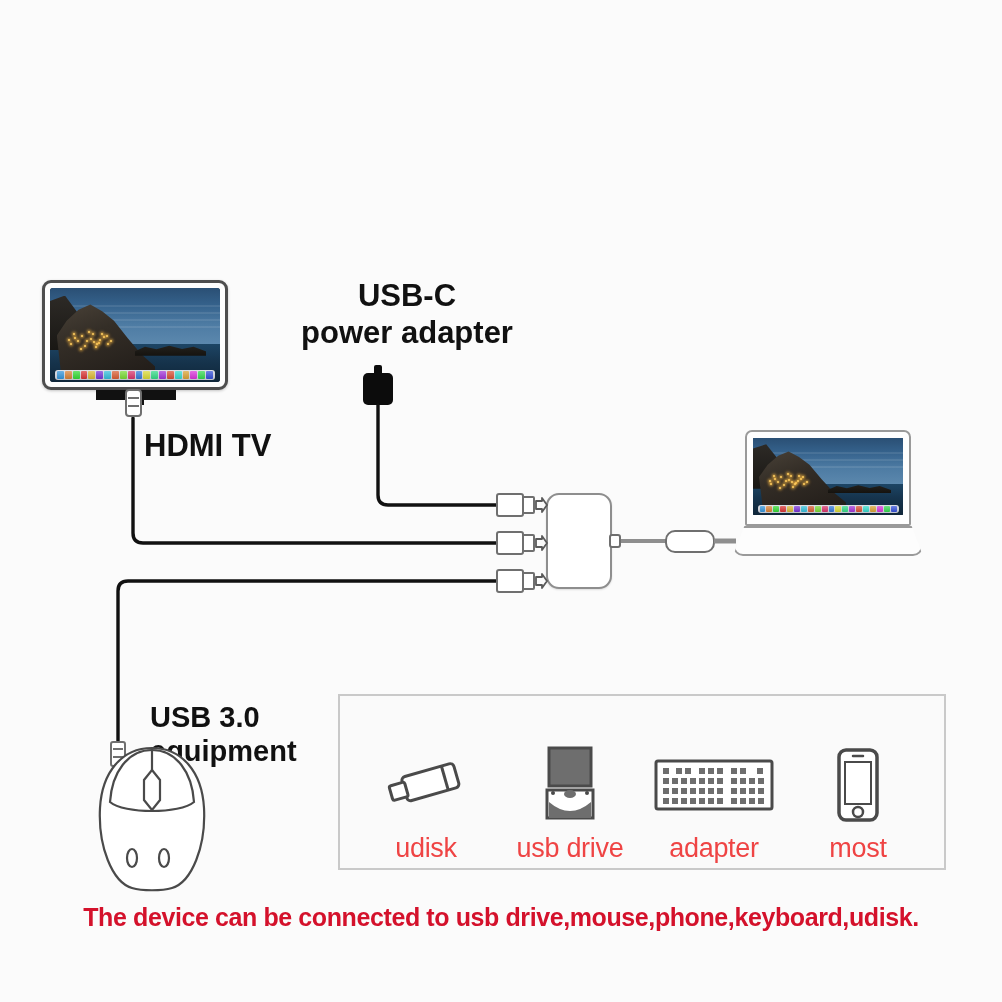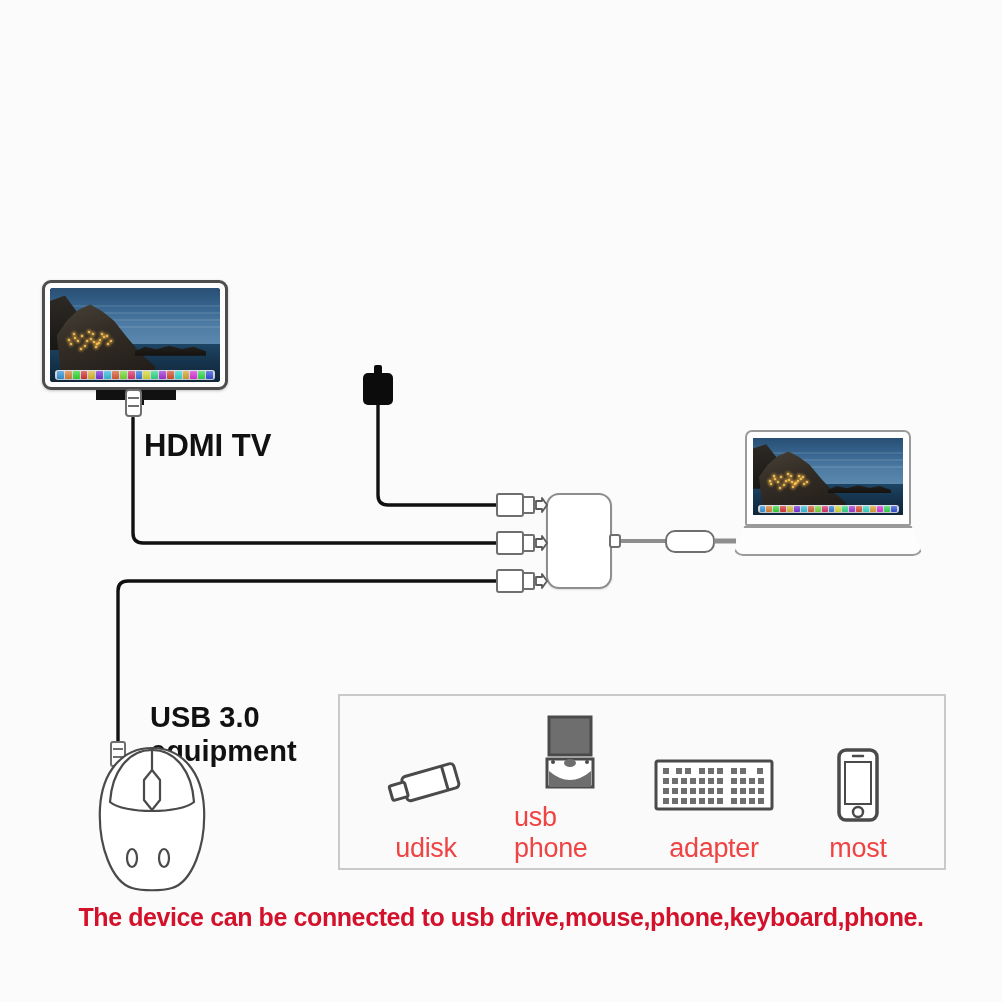--- a/index.html
+++ b/index.html
@@ -214,20 +214,22 @@
             </div>
         </div>
       </div>
     </div>
     <div class="tv-stand"></div>
     <div class="tv-neck"></div>
   </div>
 
   <div class="lbl lbl-hdmi">HDMI TV</div>
 
+  <div class="lbl lbl-usbc">USB-C
+power adapter</div>
   <div class="adapter">
     <div class="adapter-nub"></div>
     <div class="adapter-body"></div>
   </div>
 
   <div class="laptop">
     <div class="lap-lid">
       <div class="lap-screen">
         <div class="wall">
           <div class="wall-sky"></div>
@@ -368,21 +370,21 @@
         <div class="dev-ico">
           <svg width="60" height="78" viewBox="0 0 60 78">
             <rect x="9" y="2" width="42" height="38" fill="#6e6e6e" stroke="#4a4a4a" stroke-width="3"></rect>
             <path d="M7 44 H53 V72 H7 Z" fill="#ffffff" stroke="#4a4a4a" stroke-width="3"></path>
             <ellipse cx="30" cy="48" rx="6" ry="4" fill="#6e6e6e"></ellipse>
             <circle cx="13" cy="47" r="2" fill="#4a4a4a"></circle>
             <circle cx="47" cy="47" r="2" fill="#4a4a4a"></circle>
             <path d="M9 56 Q30 74 51 56 L51 72 H9 Z" fill="#6e6e6e" stroke="none"></path>
           </svg>
         </div>
-        <div class="dev-lbl">usb phone</div>
+        <div class="dev-lbl">usb drive</div>
       </div>
 
 
       <div class="dev">
         <div class="dev-ico">
           <svg width="120" height="52" viewBox="0 0 120 52">
             <rect x="2" y="2" width="116" height="48" rx="2" fill="#ffffff" stroke="#4a4a4a" stroke-width="3"></rect>
             <g fill="#6e6e6e">
               <g id="krow"></g>
             </g>
@@ -443,15 +445,15 @@
             <circle cx="22" cy="64" r="5" fill="#ffffff" stroke="#4a4a4a" stroke-width="2.5"></circle>
             <line x1="17" y1="8" x2="27" y2="8" stroke="#4a4a4a" stroke-width="2.5" stroke-linecap="round"></line>
           </svg>
         </div>
         <div class="dev-lbl">most</div>
       </div>
 
     </div>
   </div>
 
-  <div class="caption">The device can be connected to usb drive,mouse,phone,keyboard,phone.</div>
+  <div class="caption">The device can be connected to usb drive,mouse,phone,keyboard,udisk.</div>
 
 </div>
 
 </body></html>

